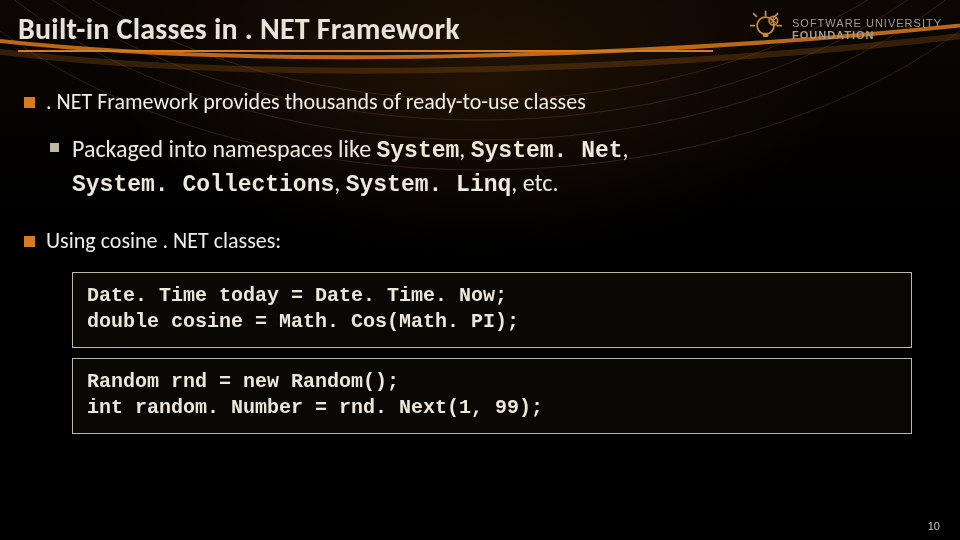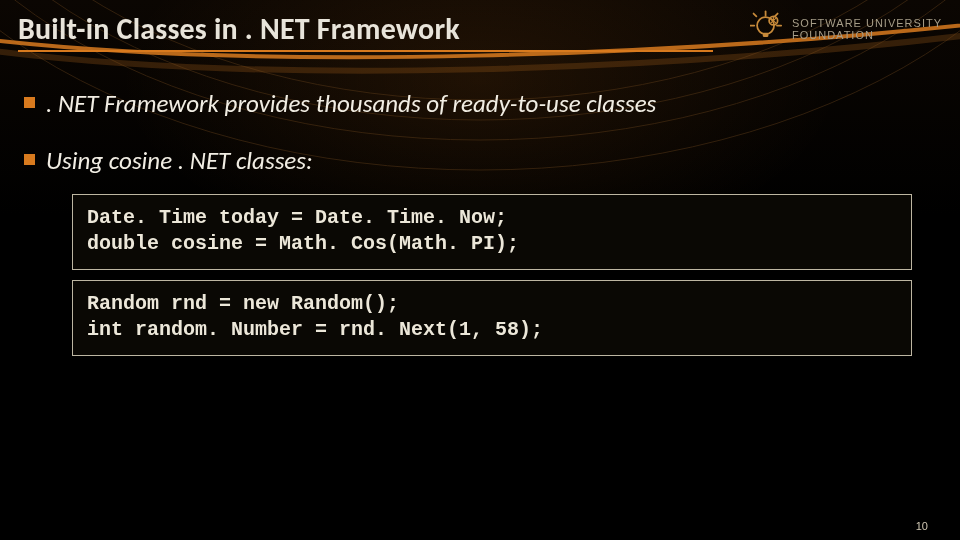--- a/index.html
+++ b/index.html
@@ -55,35 +55,34 @@
   }
   .logo-text {
     font-family: Arial, sans-serif;
     font-size: 11px;
     line-height: 12px;
     text-transform: uppercase;
     letter-spacing: 1px;
     text-align: left;
   }
   .logo-text .row1 { color:#a69d88; }
-  .logo-text .row2 { color:#a69d88; font-weight:400; }
+  .logo-text .row2 { color:#a69d88; font-weight:700; }
 
   .content {
     position: absolute;
     left: 24px;
     right: 24px;
     top: 78px;
   }
   .b1 {
-    font-size: 25px;
+    font-size: 22px;
     color: #f1ede3;
     margin: 10px 0 18px 0;
     padding-left: 22px;
     position: relative;
-    font-style: italic;
   }
   .b1::before {
     content: "";
     position: absolute;
     left: 0; top: 9px;
     width: 11px; height: 11px;
     background: #d87a1e;
   }
   .b2 {
     font-size: 24px;
@@ -116,21 +115,21 @@
     font-family: Consolas, "Courier New", monospace;
     font-size: 20px;
     line-height: 1.3;
     color: #ece7d9;
     font-weight: 600;
     white-space: pre;
     box-sizing: border-box;
   }
   .pagenum {
     position: absolute;
-    right: 32px;
+    right: 20px;
     bottom: 8px;
     font-size: 11px;
     color: #cfc6b2;
     font-family: Arial, sans-serif;
   }
 </style>
 </head>
 <body>
 
 <div class="slide">
@@ -170,26 +169,29 @@
     <span class="logo-text">
       <div class="row1">SOFTWARE UNIVERSITY</div>
       <div class="row2">FOUNDATION</div>
     </span>
   </div>
 
   <div class="content">
 
     <div class="b1">. NET Framework provides thousands of ready-to-use classes</div>
 
+    <div class="b2">
+      <span>Packaged into namespaces like </span><span class="mono-inline">System</span><span>, </span><span class="mono-inline">System. Net</span><span>, </span><br><span class="mono-inline">System. Collections</span><span>, </span><span class="mono-inline">System. Linq</span><span>, etc.</span>
+    </div>
 
     <div class="b1" style="margin-top:26px;">Using cosine . NET classes:</div>
 
     <div class="codebox">Date. Time today = Date. Time. Now;
 double cosine = Math. Cos(Math. PI);</div>
 
 
     <div class="codebox">Random rnd = new Random();
-int random. Number = rnd. Next(1, 58);</div>
+int random. Number = rnd. Next(1, 99);</div>
 
   </div>
 
   <div class="pagenum">10</div>
 </div>
 
 </body></html>

